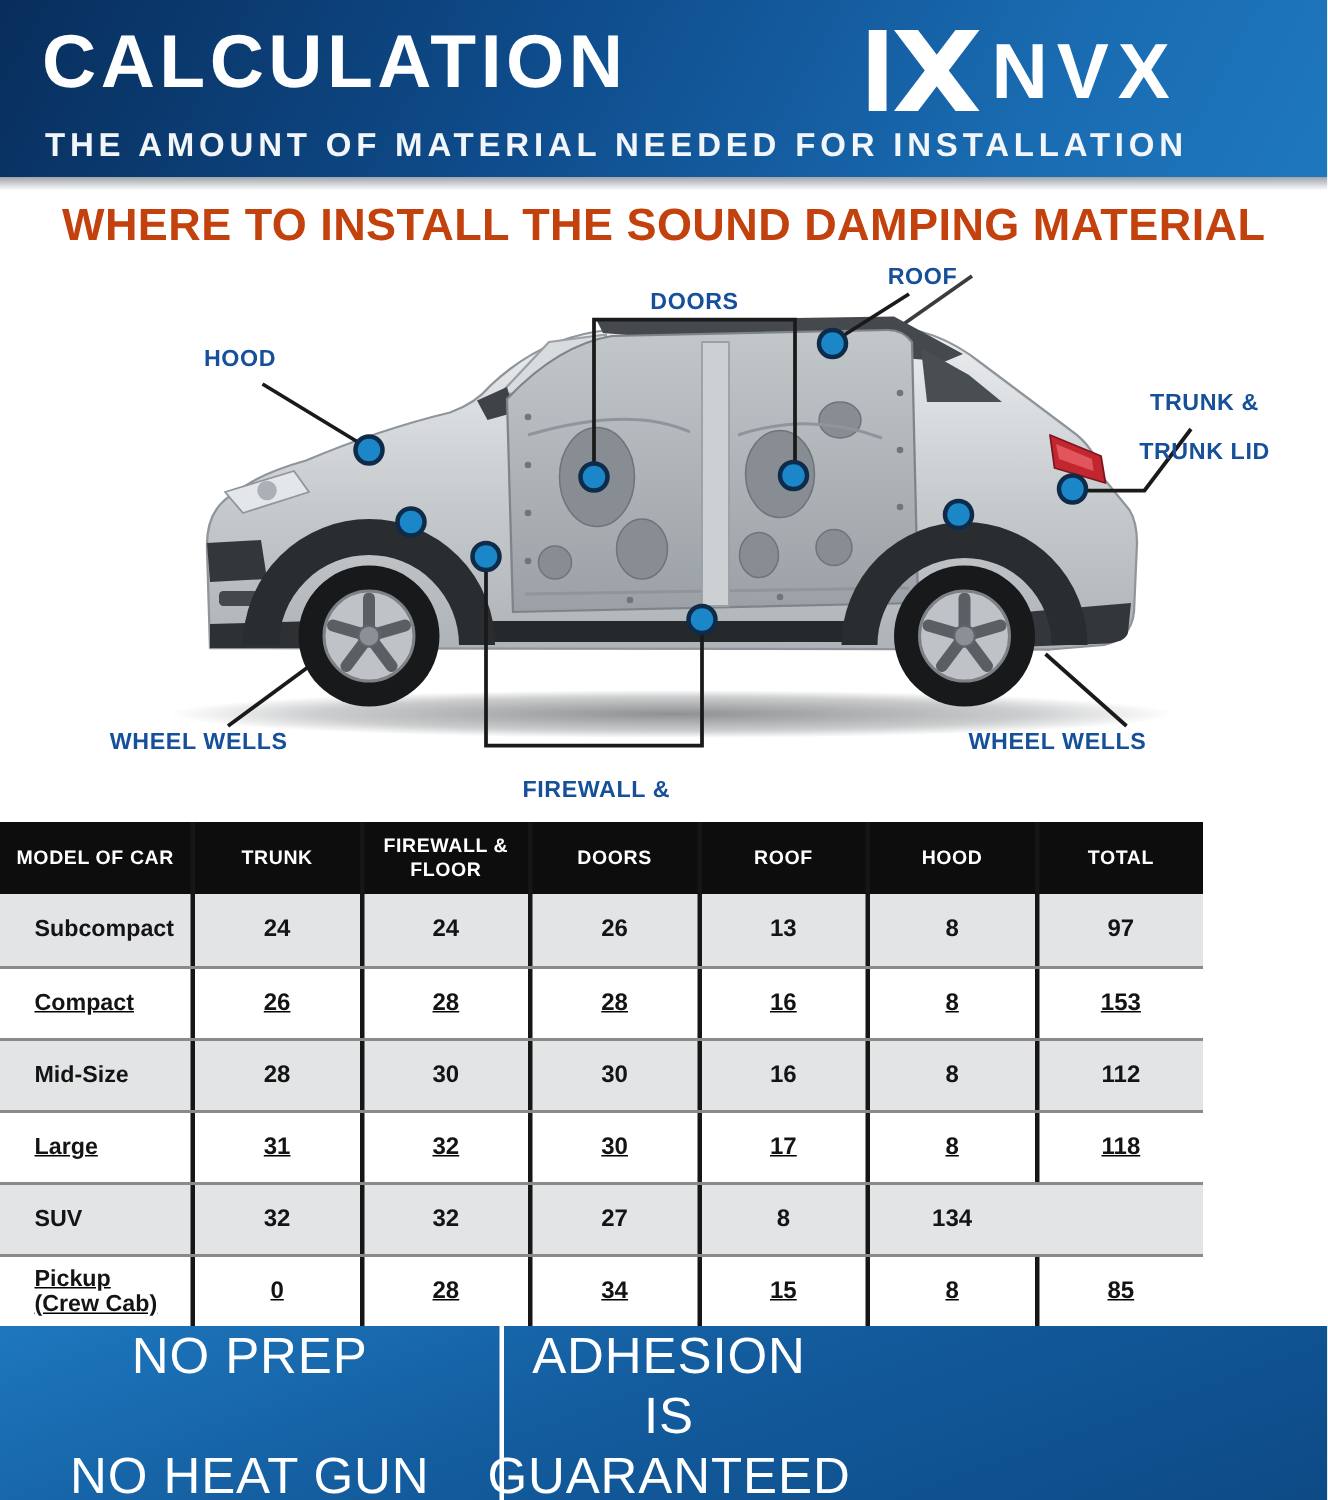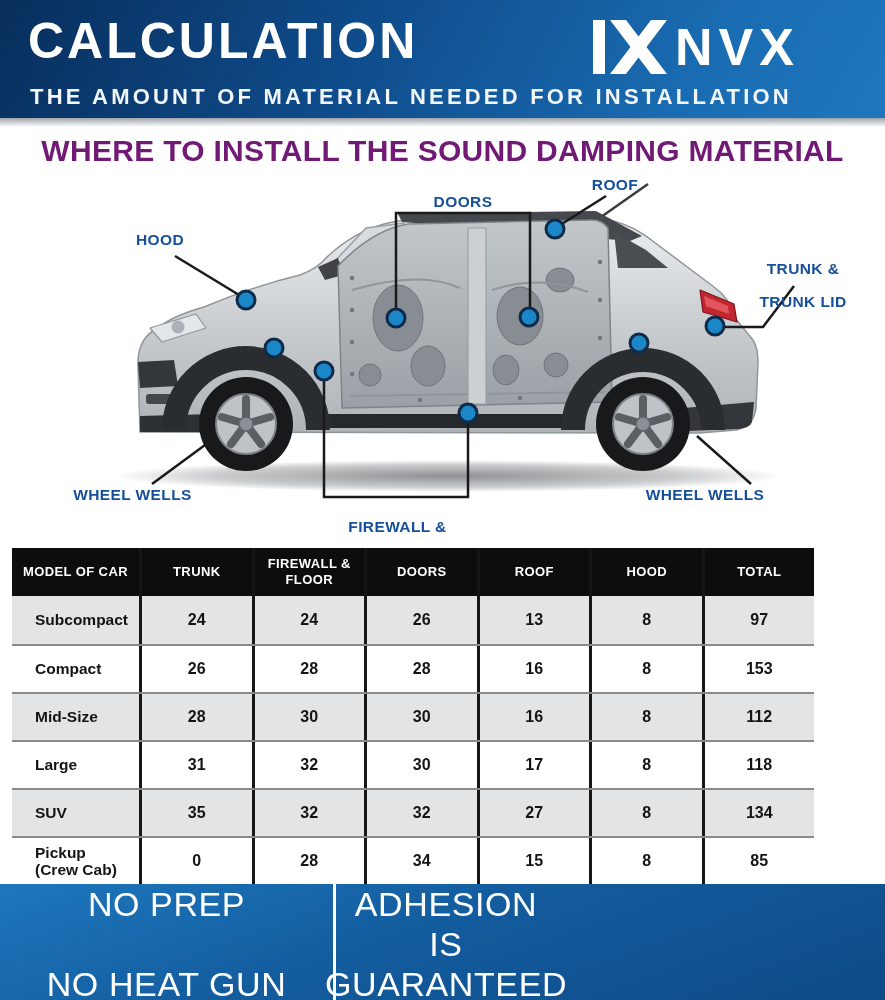--- a/index.html
+++ b/index.html
@@ -18,57 +18,57 @@
   .header-title {
     position:absolute; left:28px; top:12px;
     font-size:50px; font-weight:800; letter-spacing:3px; color:#ffffff;
     white-space:nowrap;
   }
   .header-subtitle {
     position:absolute; left:30px; top:84px;
     font-size:22px; font-weight:700; letter-spacing:3.2px; color:#f2f6fa;
     white-space:nowrap;
   }
-  .brand { position:absolute; right:12px; top:18px; display:flex; }
+  .brand { position:absolute; right:26px; top:18px; display:flex; }
   .brand svg { display:block; }
   .header-shadow {
     position:absolute; left:0; top:118px; width:885px; height:9px;
     background:linear-gradient(#9ea4ab, rgba(255,255,255,0));
   }
 
   
   .diagram-title {
     position:absolute; left:0; top:134px; width:885px;
     text-align:center; font-size:30px; font-weight:800; letter-spacing:0.3px;
-    color:#701a75; white-space:nowrap;
+    color:#c2410c; white-space:nowrap;
   }
   .diagram { position:absolute; left:0; top:170px; width:885px; height:378px; }
   .diagram svg.scene { position:absolute; left:0; top:0; }
 
   .callout-label {
     position:absolute; color:#164f9a; font-weight:800; font-size:15.5px;
     letter-spacing:0.4px; text-align:center; line-height:1.12; white-space:nowrap;
   }
   .callout-label span { display:block;margin-top:16px; }
 
   
-  .table { position:absolute; left:12px; top:548px; width:802px; }
+  .table { position:absolute; left:0; top:548px; width:802px; }
   .trow { display:grid; grid-template-columns:127px repeat(6, 1fr); height:48px; }
   .thead { background:#0d0d0d; }
   .cell {
     display:flex; align-items:center; justify-content:center;
     border-left:3px solid #161616;
   }
   .cell.first { border-left:none; }
   .hcell {
     color:#ffffff; font-size:13px; font-weight:700; letter-spacing:0.4px;
     text-align:center; line-height:1.25; padding:0 10px;
   }
   .trow.gray { background:#e3e4e5; }
-  .trow.white { background:#ffffff; }
+  .trow.white { background:#ffffff;text-decoration:underline; }
   .trow.body { border-top:2px solid #8a8a8a; }
   .trow.body:first-child { border-top:none; }
   .mcell {
     justify-content:flex-start; padding-left:23px; padding-right:6px;
     font-size:15.5px; font-weight:700; color:#141414; line-height:1.1;
     text-align:left;
   }
   .vcell { font-size:16px; font-weight:700; color:#141414; }
 
   
@@ -306,21 +306,20 @@
           <div class="cell mcell first">Large</div>
           <div class="cell vcell">31</div>
           <div class="cell vcell">32</div>
           <div class="cell vcell">30</div>
           <div class="cell vcell">17</div>
           <div class="cell vcell">8</div>
           <div class="cell vcell">118</div>
         </div>
         <div class="trow body gray">
           <div class="cell mcell first">SUV</div>
-          <div class="cell vcell">35</div>
           <div class="cell vcell">32</div>
           <div class="cell vcell">32</div>
           <div class="cell vcell">27</div>
           <div class="cell vcell">8</div>
           <div class="cell vcell">134</div>
         </div>
         <div class="trow body white">
           <div class="cell mcell first">Pickup (Crew Cab)</div>
           <div class="cell vcell">0</div>
           <div class="cell vcell">28</div>

